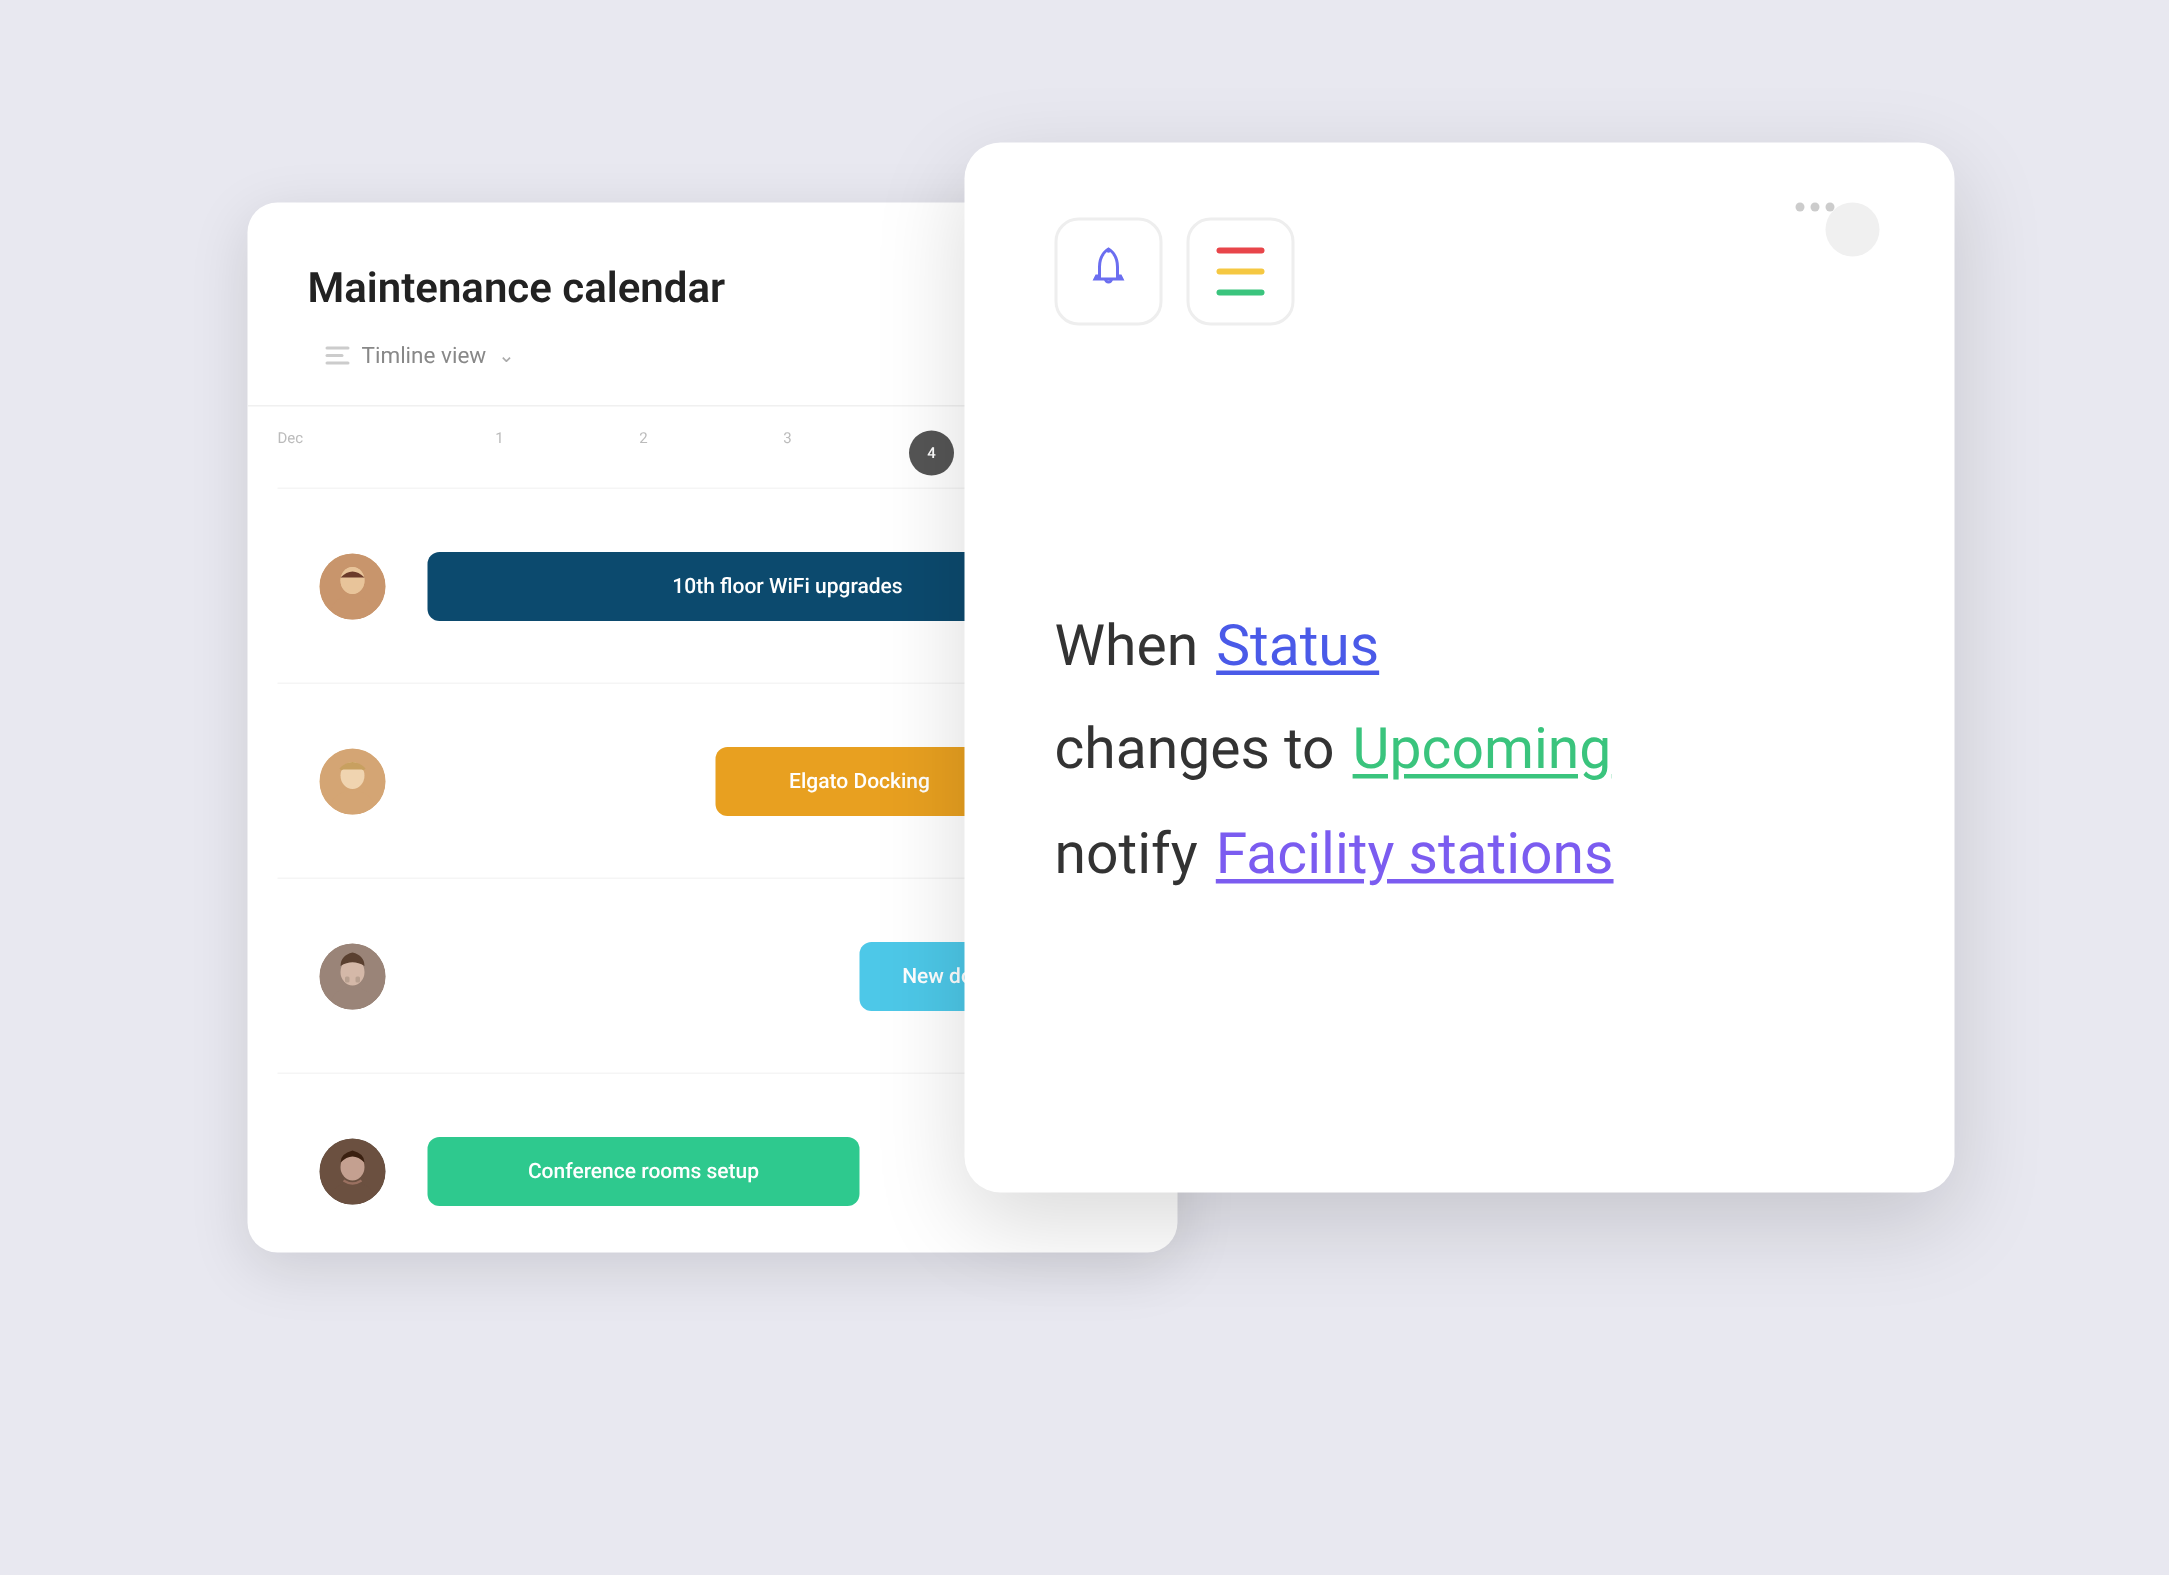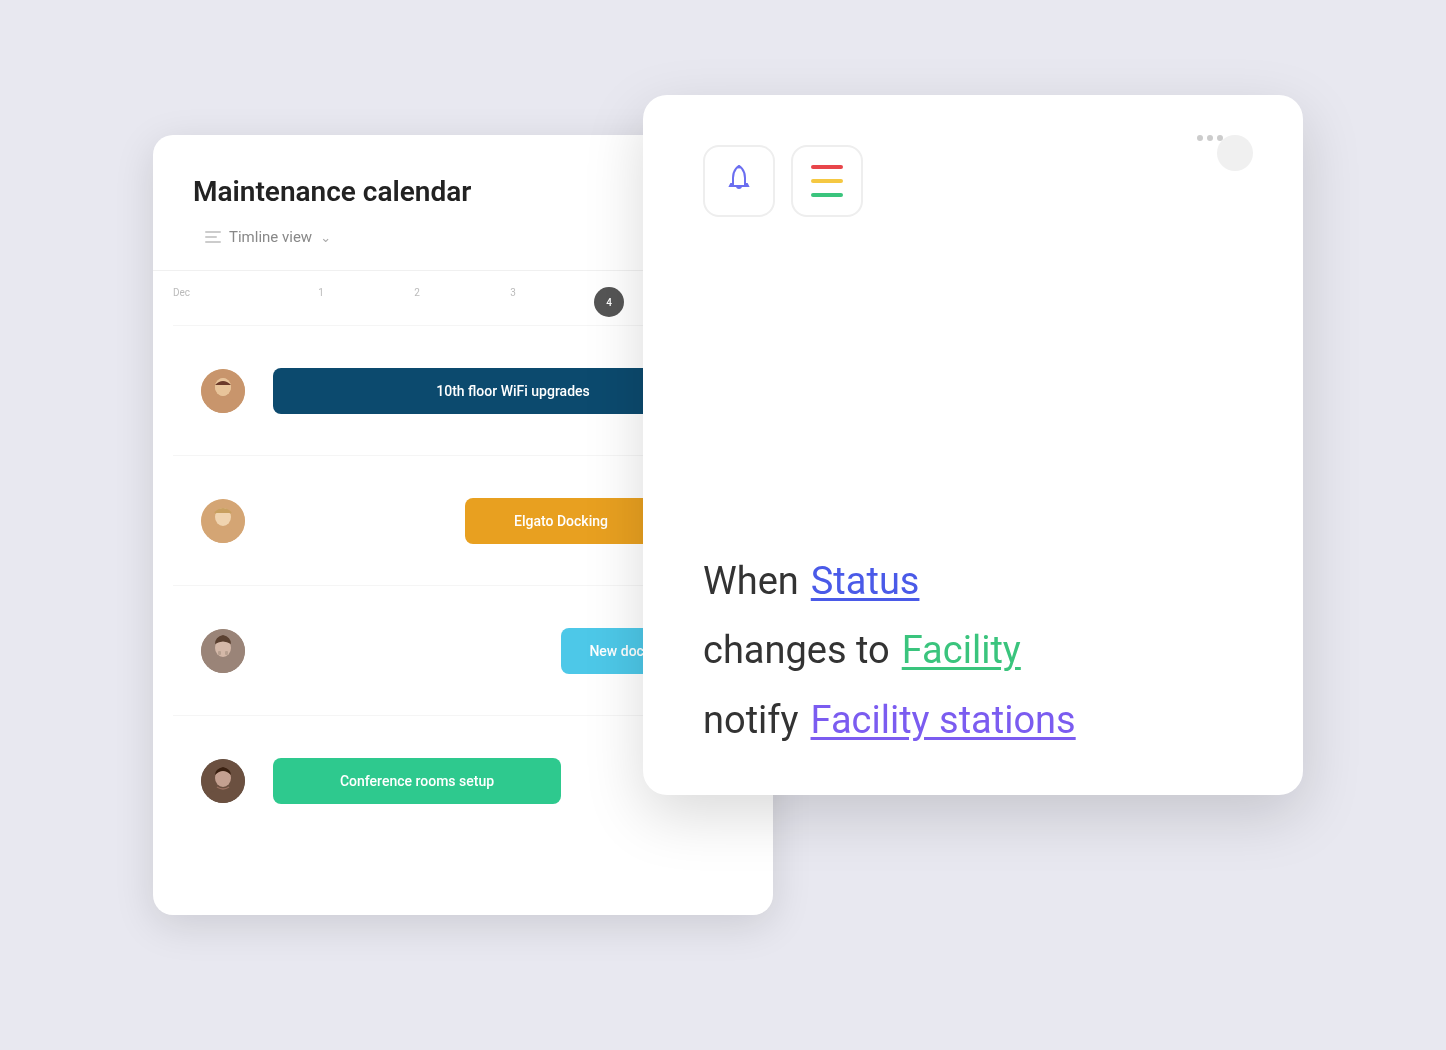--- a/index.html
+++ b/index.html
@@ -13,23 +13,23 @@
     }
     .scene {
       position: relative;
       width: 1200px;
       height: 900px;
     }
     
     .calendar-card {
       position: absolute;
       top: 60px;
-      left: 30px;
+      left: 42px;
       width: 620px;
-      height: 780px;
+      height: 700px;
       background: #fff;
       border-radius: 20px;
       box-shadow: 0 10px 40px rgba(0,0,0,0.12);
       overflow: hidden;
       padding: 40px 0 0 0;
     }
     .calendar-title {
       font-size: 28px;
       font-weight: 600;
       color: #222;
@@ -210,21 +210,21 @@
       height: 4px;
       border-radius: 3px;
     }
     .lines-icon .line:nth-child(1) { width: 32px; background: #e8454a; }
     .lines-icon .line:nth-child(2) { width: 32px; background: #f5c842; }
     .lines-icon .line:nth-child(3) { width: 32px; background: #3ac47d; }
     .notif-content {
       flex: 1;
       display: flex;
       flex-direction: column;
-      justify-content: flex-end;
+      justify-content: center;
       gap: 20px;
     }
     .notif-line {
       font-size: 38px;
       font-weight: 400;
       color: #333;
       line-height: 1.3;
       display: flex;
       align-items: baseline;
       gap: 12px;
@@ -401,21 +401,21 @@
       </div>
     </div>
 
     <div class="notif-content">
       <div class="notif-line">
         <span>When</span>
         <span class="keyword keyword-blue">Status</span>
       </div>
       <div class="notif-line">
         <span>changes to</span>
-        <span class="keyword keyword-green">Facility</span>
+        <span class="keyword keyword-green">Upcoming</span>
       </div>
       <div class="notif-line">
         <span>notify</span>
         <span class="keyword keyword-purple">Facility stations</span>
       </div>
     </div>
 
     <div class="circle-btn" style="position:absolute; bottom:50px; right:50px;"></div>
 
   </div>

